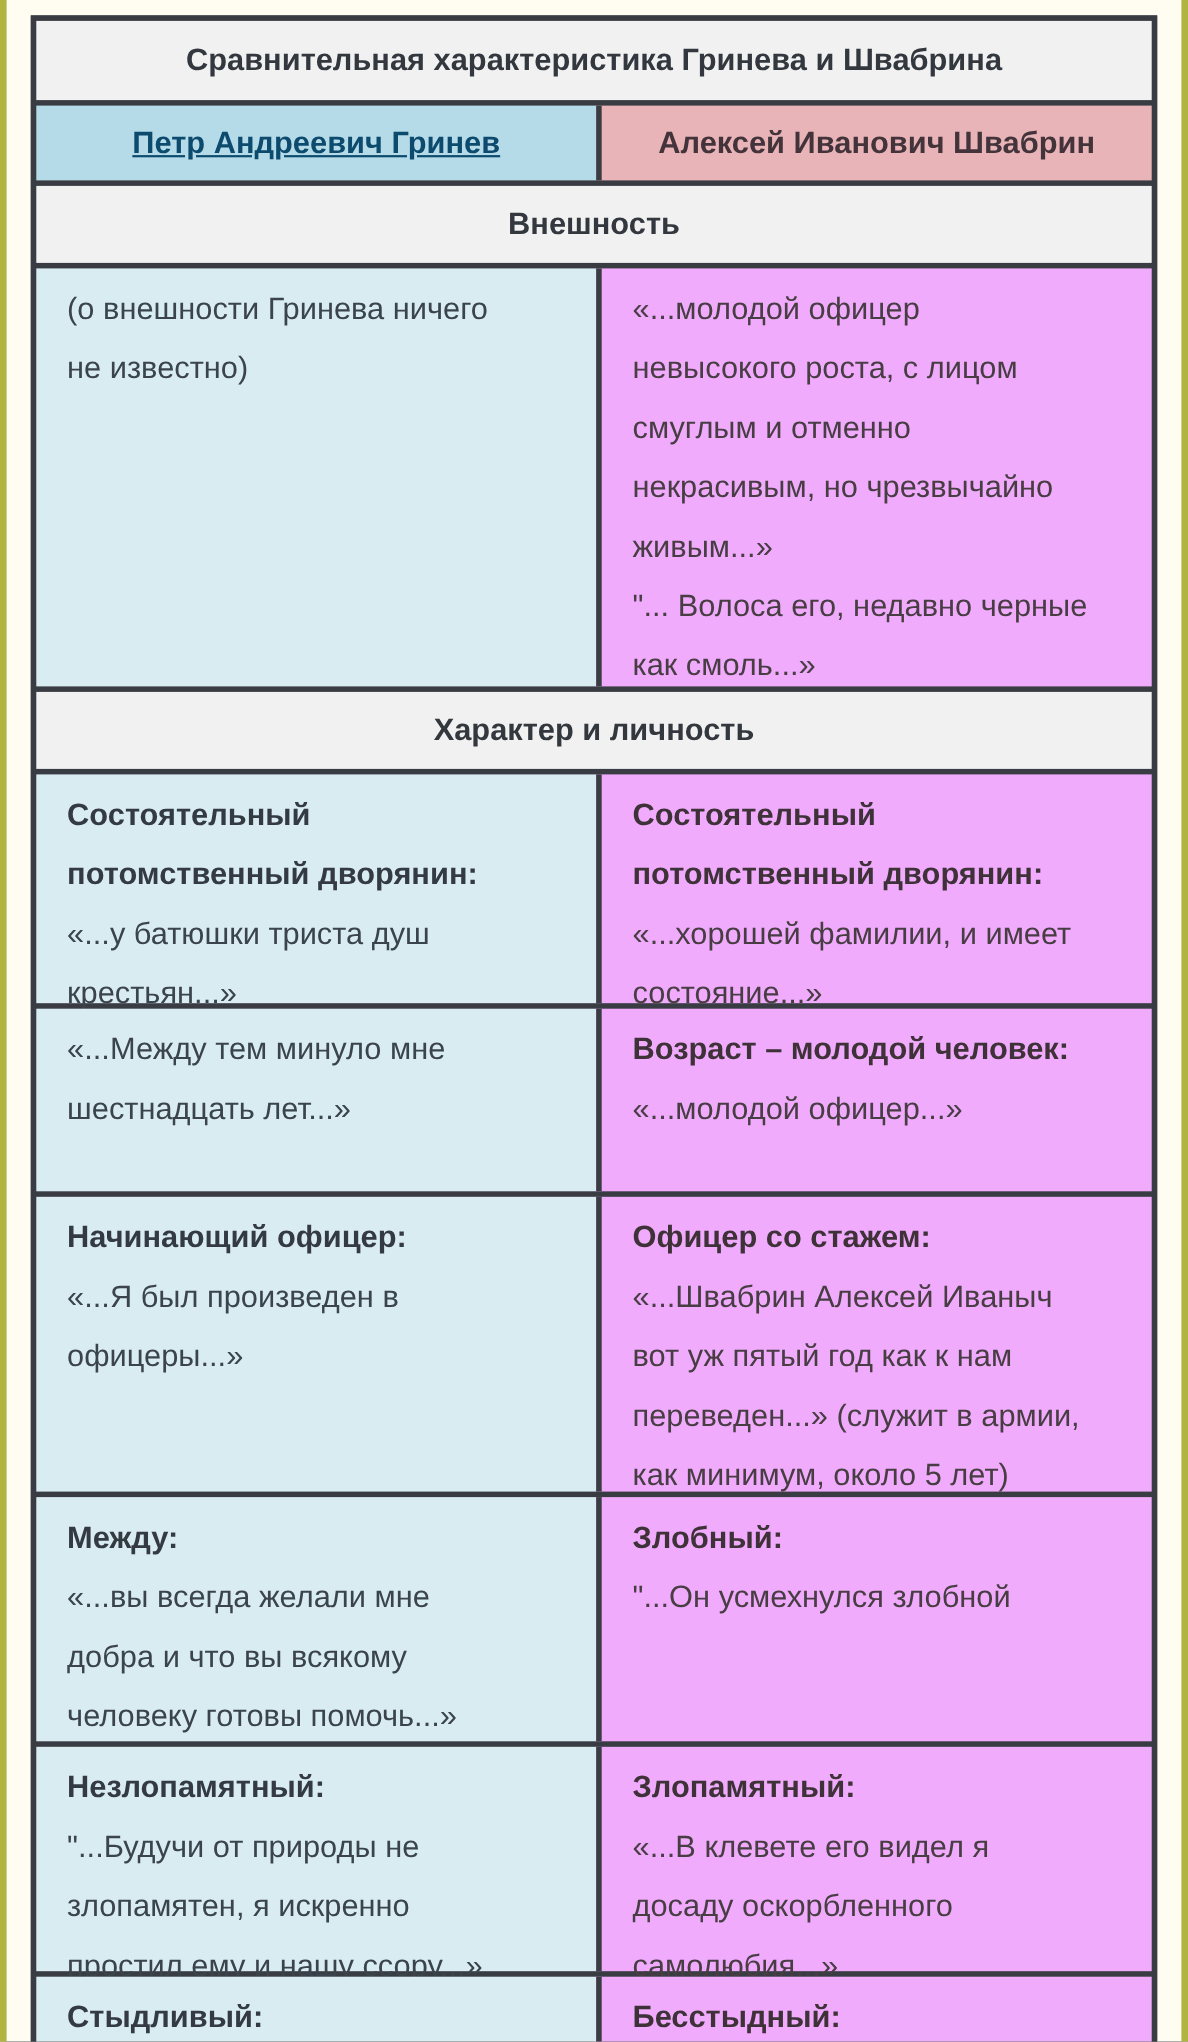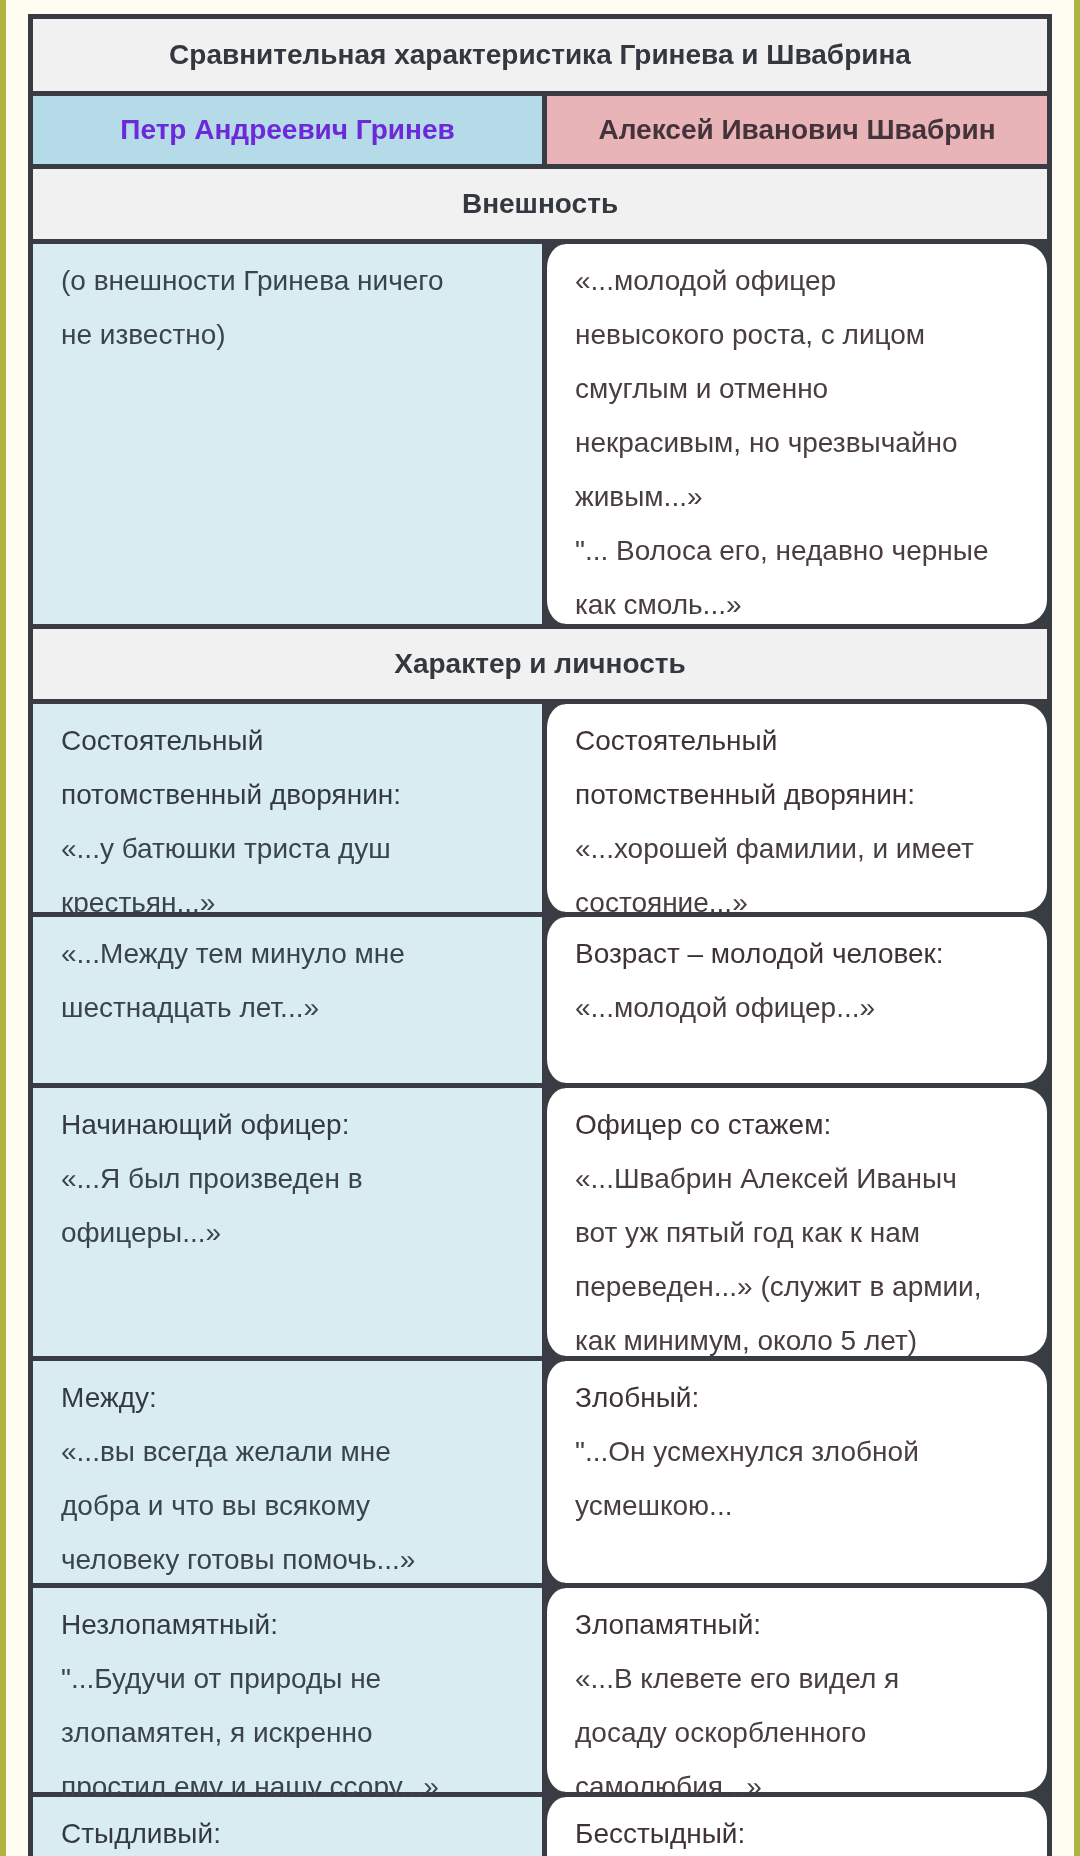--- a/index.html
+++ b/index.html
@@ -46,33 +46,33 @@
   .row-shy     { height: 125px; }
   
   .cell {
     width: 509px;
     padding: 10px 28px 8px 28px;
     font-size: 28px;
     line-height: 54px;
   }
   .cell.right { width: 505px; border-left: 5px solid #393d43; }
   .cell.blue  { background: #d9ecf2; color: #3b444c; }
-  .cell.pink  { background: #ffffff; color: #473d43; border-radius: 24px; }
+  .cell.pink  { background: #f0abfc; color: #473d43; }
   .cell.hdr-blue {
-    background: #b5dbe8; color: #6d28d9;
+    background: #b5dbe8; color: #0c4a6e;
     display: flex; align-items: center; justify-content: center;
-    font-weight: 700; text-align: center; padding: 16px;
+    font-weight: 700; text-align: center; padding: 16px; text-decoration: underline;
   }
   .cell.hdr-pink {
     background: #e9b4b7; color: #43333b;
     display: flex; align-items: center; justify-content: center;
     font-weight: 700; text-align: center; padding: 12px;
   }
   .ln { white-space: nowrap; }
-  .ln.bold { font-weight: 400; color: #343a41; }
+  .ln.bold { font-weight: 700; color: #343a41; }
   .pink .ln.bold { color: #3e3238; }
 </style>
 </head>
 <body>
 
 <div class="page">
   <div class="cmp-table">
 
     <div class="trow first row-title">
       <div class="banner">Сравнительная характеристика Гринева и Швабрина</div>
@@ -151,21 +151,20 @@
     <div class="trow row-kind">
       <div class="cell blue">
         <div class="ln bold">Между:</div>
         <div class="ln">«...вы всегда желали мне</div>
         <div class="ln">добра и что вы всякому</div>
         <div class="ln">человеку готовы помочь...»</div>
       </div>
       <div class="cell right pink">
         <div class="ln bold">Злобный:</div>
         <div class="ln">"...Он усмехнулся злобной</div>
-        <div class="ln">усмешкою...</div>
       </div>
     </div>
 
     <div class="trow row-grudge">
       <div class="cell blue">
         <div class="ln bold">Незлопамятный:</div>
         <div class="ln">"...Будучи от природы не</div>
         <div class="ln">злопамятен, я искренно</div>
         <div class="ln">простил ему и нашу ссору...»</div>
       </div>

